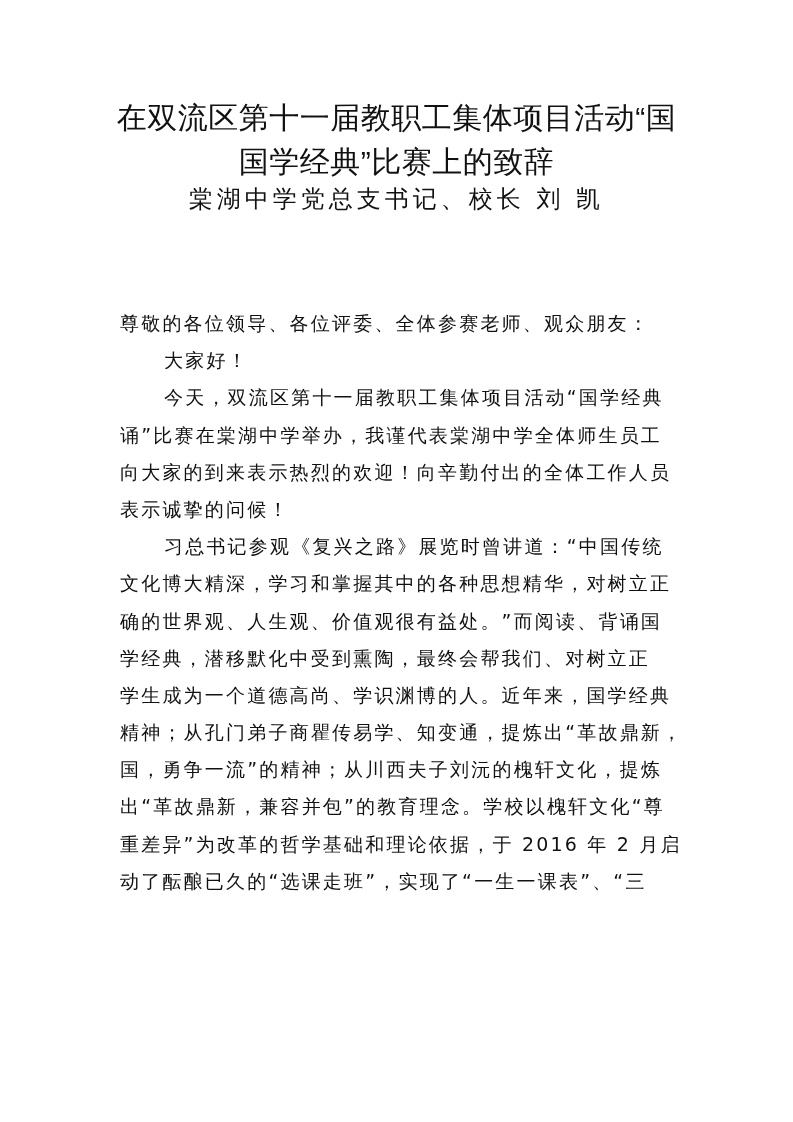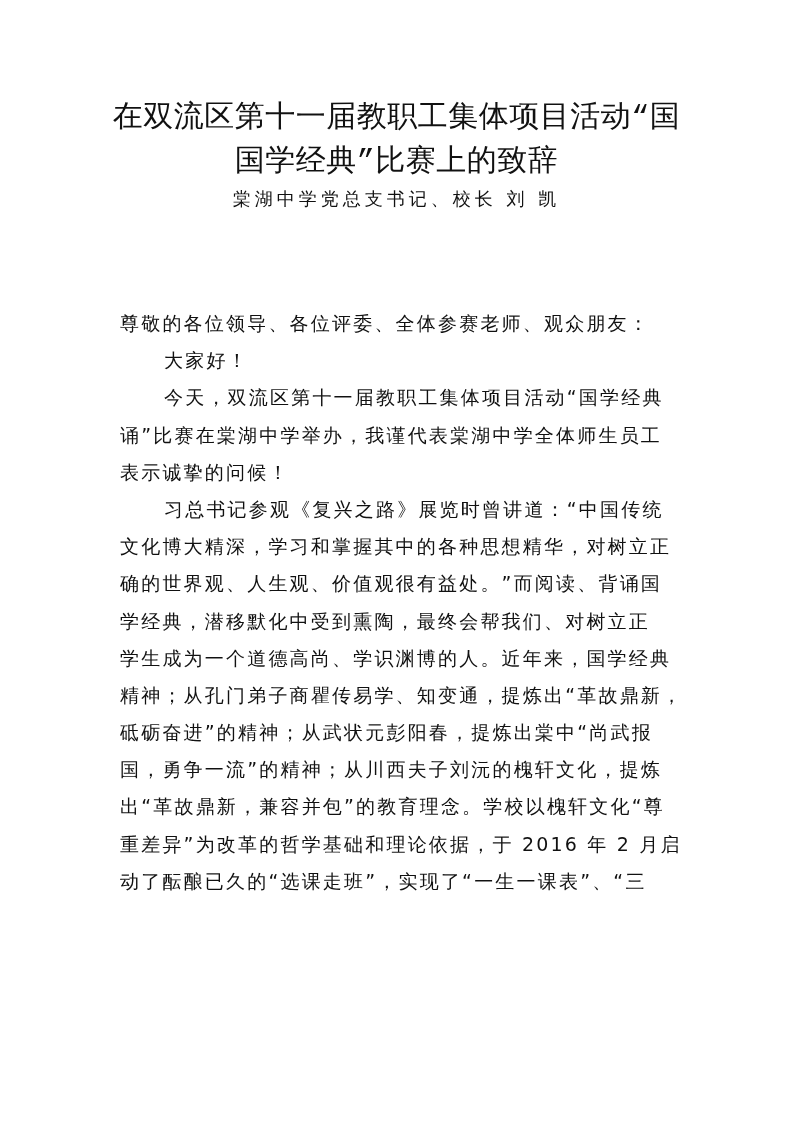--- a/index.html
+++ b/index.html
@@ -1,26 +1,26 @@
 <!DOCTYPE html>
 <html><head>
 <meta charset="utf-8">
 <style>
   html, body { margin: 0; padding: 0; background: #ffffff; }
   body { width: 793px; height: 1122px; position: relative; overflow: hidden; color: #111; }
   .page { position: absolute; left: 0; top: 0; width: 793px; height: 1122px; background: #fff; }
   .title {
     position: absolute; left: 90px; width: 613px; top: 96px;
-    text-align: center; font-family: Liberation Mono, monospace;
+    text-align: center; font-family: Liberation Sans, sans-serif;
     font-size: 30px; line-height: 44px; font-weight: normal; margin: 0; letter-spacing: 0.5px;
   }
   .subtitle {
     position: absolute; left: 90px; width: 613px; top: 186px;
     text-align: center; font-family: "DejaVu Serif", serif;
-    font-size: 18px; line-height: 26px; letter-spacing: 4px; margin: 0;
+    font-size: 24px; line-height: 26px; letter-spacing: 4px; margin: 0;
   }
   .body {
     position: absolute; left: 120px; width: 556px; top: 265px;
     font-family: "DejaVu Sans", sans-serif; font-size: 19px; line-height: 37.2px;
     letter-spacing: 2.2px; text-align: justify; margin-top: 40px;
   }
   .line { display: block; white-space: nowrap; height: 37.2px; }
   .indent { padding-left: 44px; }
 </style>
 </head>
@@ -33,30 +33,30 @@
   </h1>
   <p class="subtitle">棠湖中学党总支书记、校长  刘  凯</p>
 
   <div class="body">
     <span class="line">尊敬的各位领导、各位评委、全体参赛老师、观众朋友：</span>
     <span class="line indent">大家好！</span>
 
     <div>
       <span class="line indent">今天，双流区第十一届教职工集体项目活动“国学经典</span>
       <span class="line">诵”比赛在棠湖中学举办，我谨代表棠湖中学全体师生员工</span>
+      <span class="line">向大家的到来表示热烈的欢迎！向辛勤付出的全体工作人员</span>
       <span class="line">表示诚挚的问候！</span>
     </div>
 
     <div>
       <span class="line indent">习总书记参观《复兴之路》展览时曾讲道：“中国传统</span>
       <span class="line">文化博大精深，学习和掌握其中的各种思想精华，对树立正</span>
       <span class="line">确的世界观、人生观、价值观很有益处。”而阅读、背诵国</span>
       <span class="line">学经典，潜移默化中受到熏陶，最终会帮我们、对树立正</span>
       <span class="line">学生成为一个道德高尚、学识渊博的人。近年来，国学经典</span>
       <span class="line">精神；从孔门弟子商瞿传易学、知变通，提炼出“革故鼎新，</span>
-      <span class="line">砥砺奋进”的精神；从武状元彭阳春，提炼出棠中“尚武报</span>
       <span class="line">国，勇争一流”的精神；从川西夫子刘沅的槐轩文化，提炼</span>
       <span class="line">出“革故鼎新，兼容并包”的教育理念。学校以槐轩文化“尊</span>
       <span class="line">重差异”为改革的哲学基础和理论依据，于 2016 年 2 月启</span>
       <span class="line">动了酝酿已久的“选课走班”，实现了“一生一课表”、“三</span>
     </div>
   </div>
 </div>
 
 </body></html>

